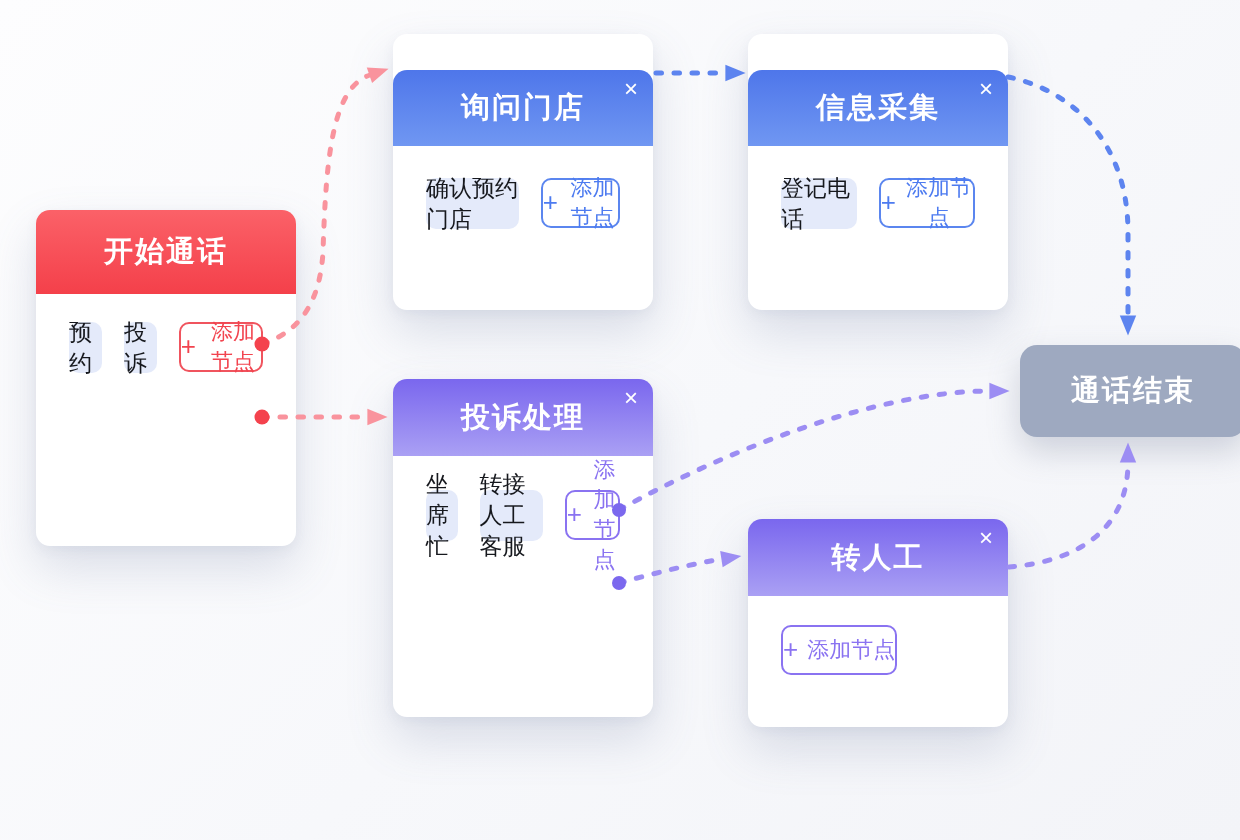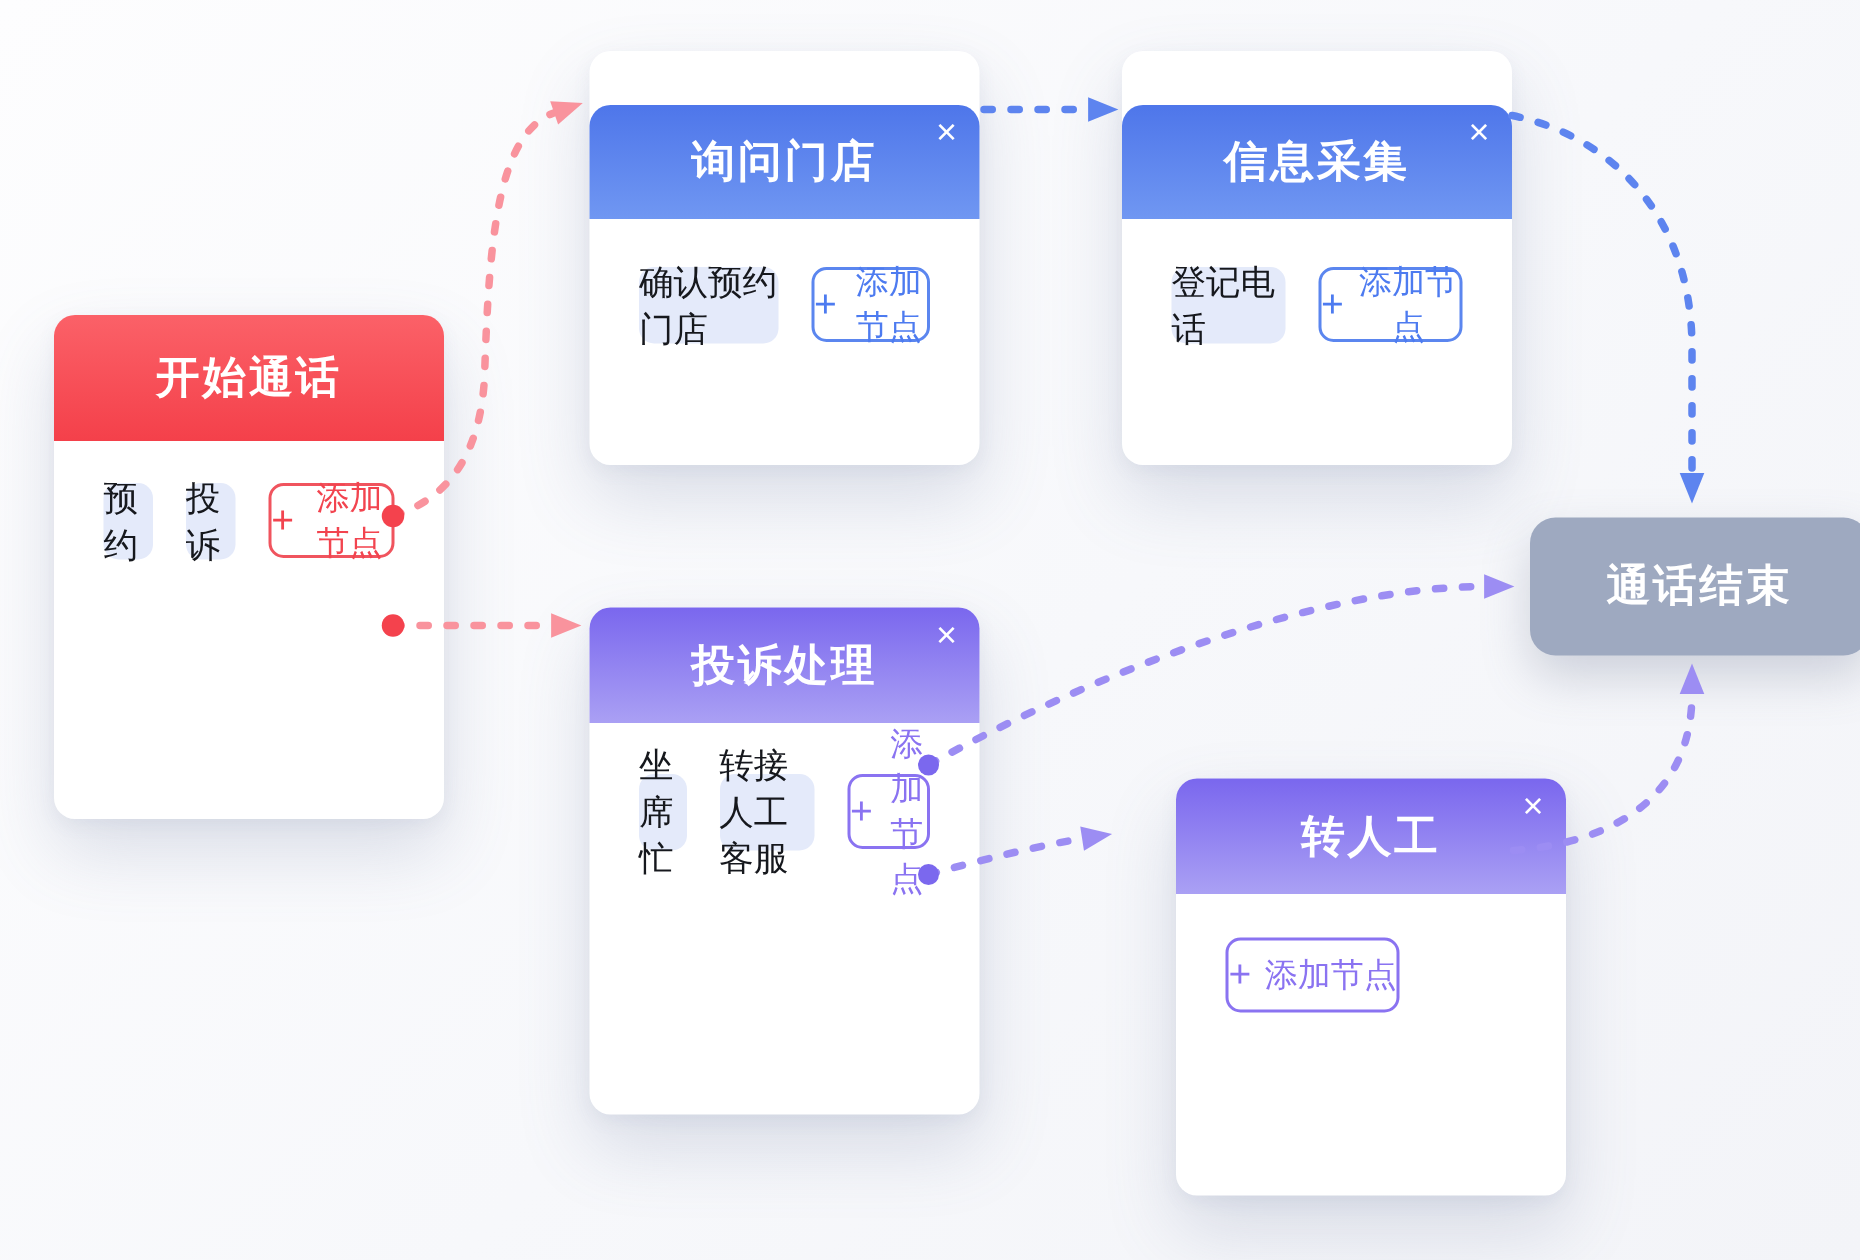--- a/index.html
+++ b/index.html
@@ -81,23 +81,23 @@
   .t-blue .card-header   { background:linear-gradient(180deg,#4e76ea 0%, #7097f2 100%);margin-top:36px; }
   .t-blue .add-btn       { color:#4d7bf0; border-color:#5b86ef; }
   .t-purple .card-header { background:linear-gradient(180deg,#7a67ee 0%, #aaa0f4 100%); }
   .t-purple .add-btn     { color:#8a73f1; border-color:#8a73f1; }
 
   
   #node-start        { left:36px;  top:210px; height:336px; }
   #node-ask-store    { left:393px; top:34px;  height:276px; }
   #node-ask-store .card-header, #node-collect-info .card-header { height:76px; }
   #node-collect-info { left:748px; top:34px;  height:276px; }
-  #node-complaint    { left:393px; top:379px; height:338px;margin-top:26px; }
+  #node-complaint    { left:393px; top:379px; height:338px; }
   #node-complaint .card-body { padding-top:34px; }
-  #node-to-human     { left:748px; top:519px; height:278px;margin-left:36px; }
+  #node-to-human     { left:748px; top:519px; height:208px; }
   #node-to-human .card-body { padding-top:29px; }
   #node-ask-store .card-body, #node-collect-info .card-body { padding-top:32px; }
 
   
   .end-node {
     position:absolute;
     left:1020px; top:345px;
     width:226px; height:92px;
     background:#9ea9c0;
     border-radius:17px;

